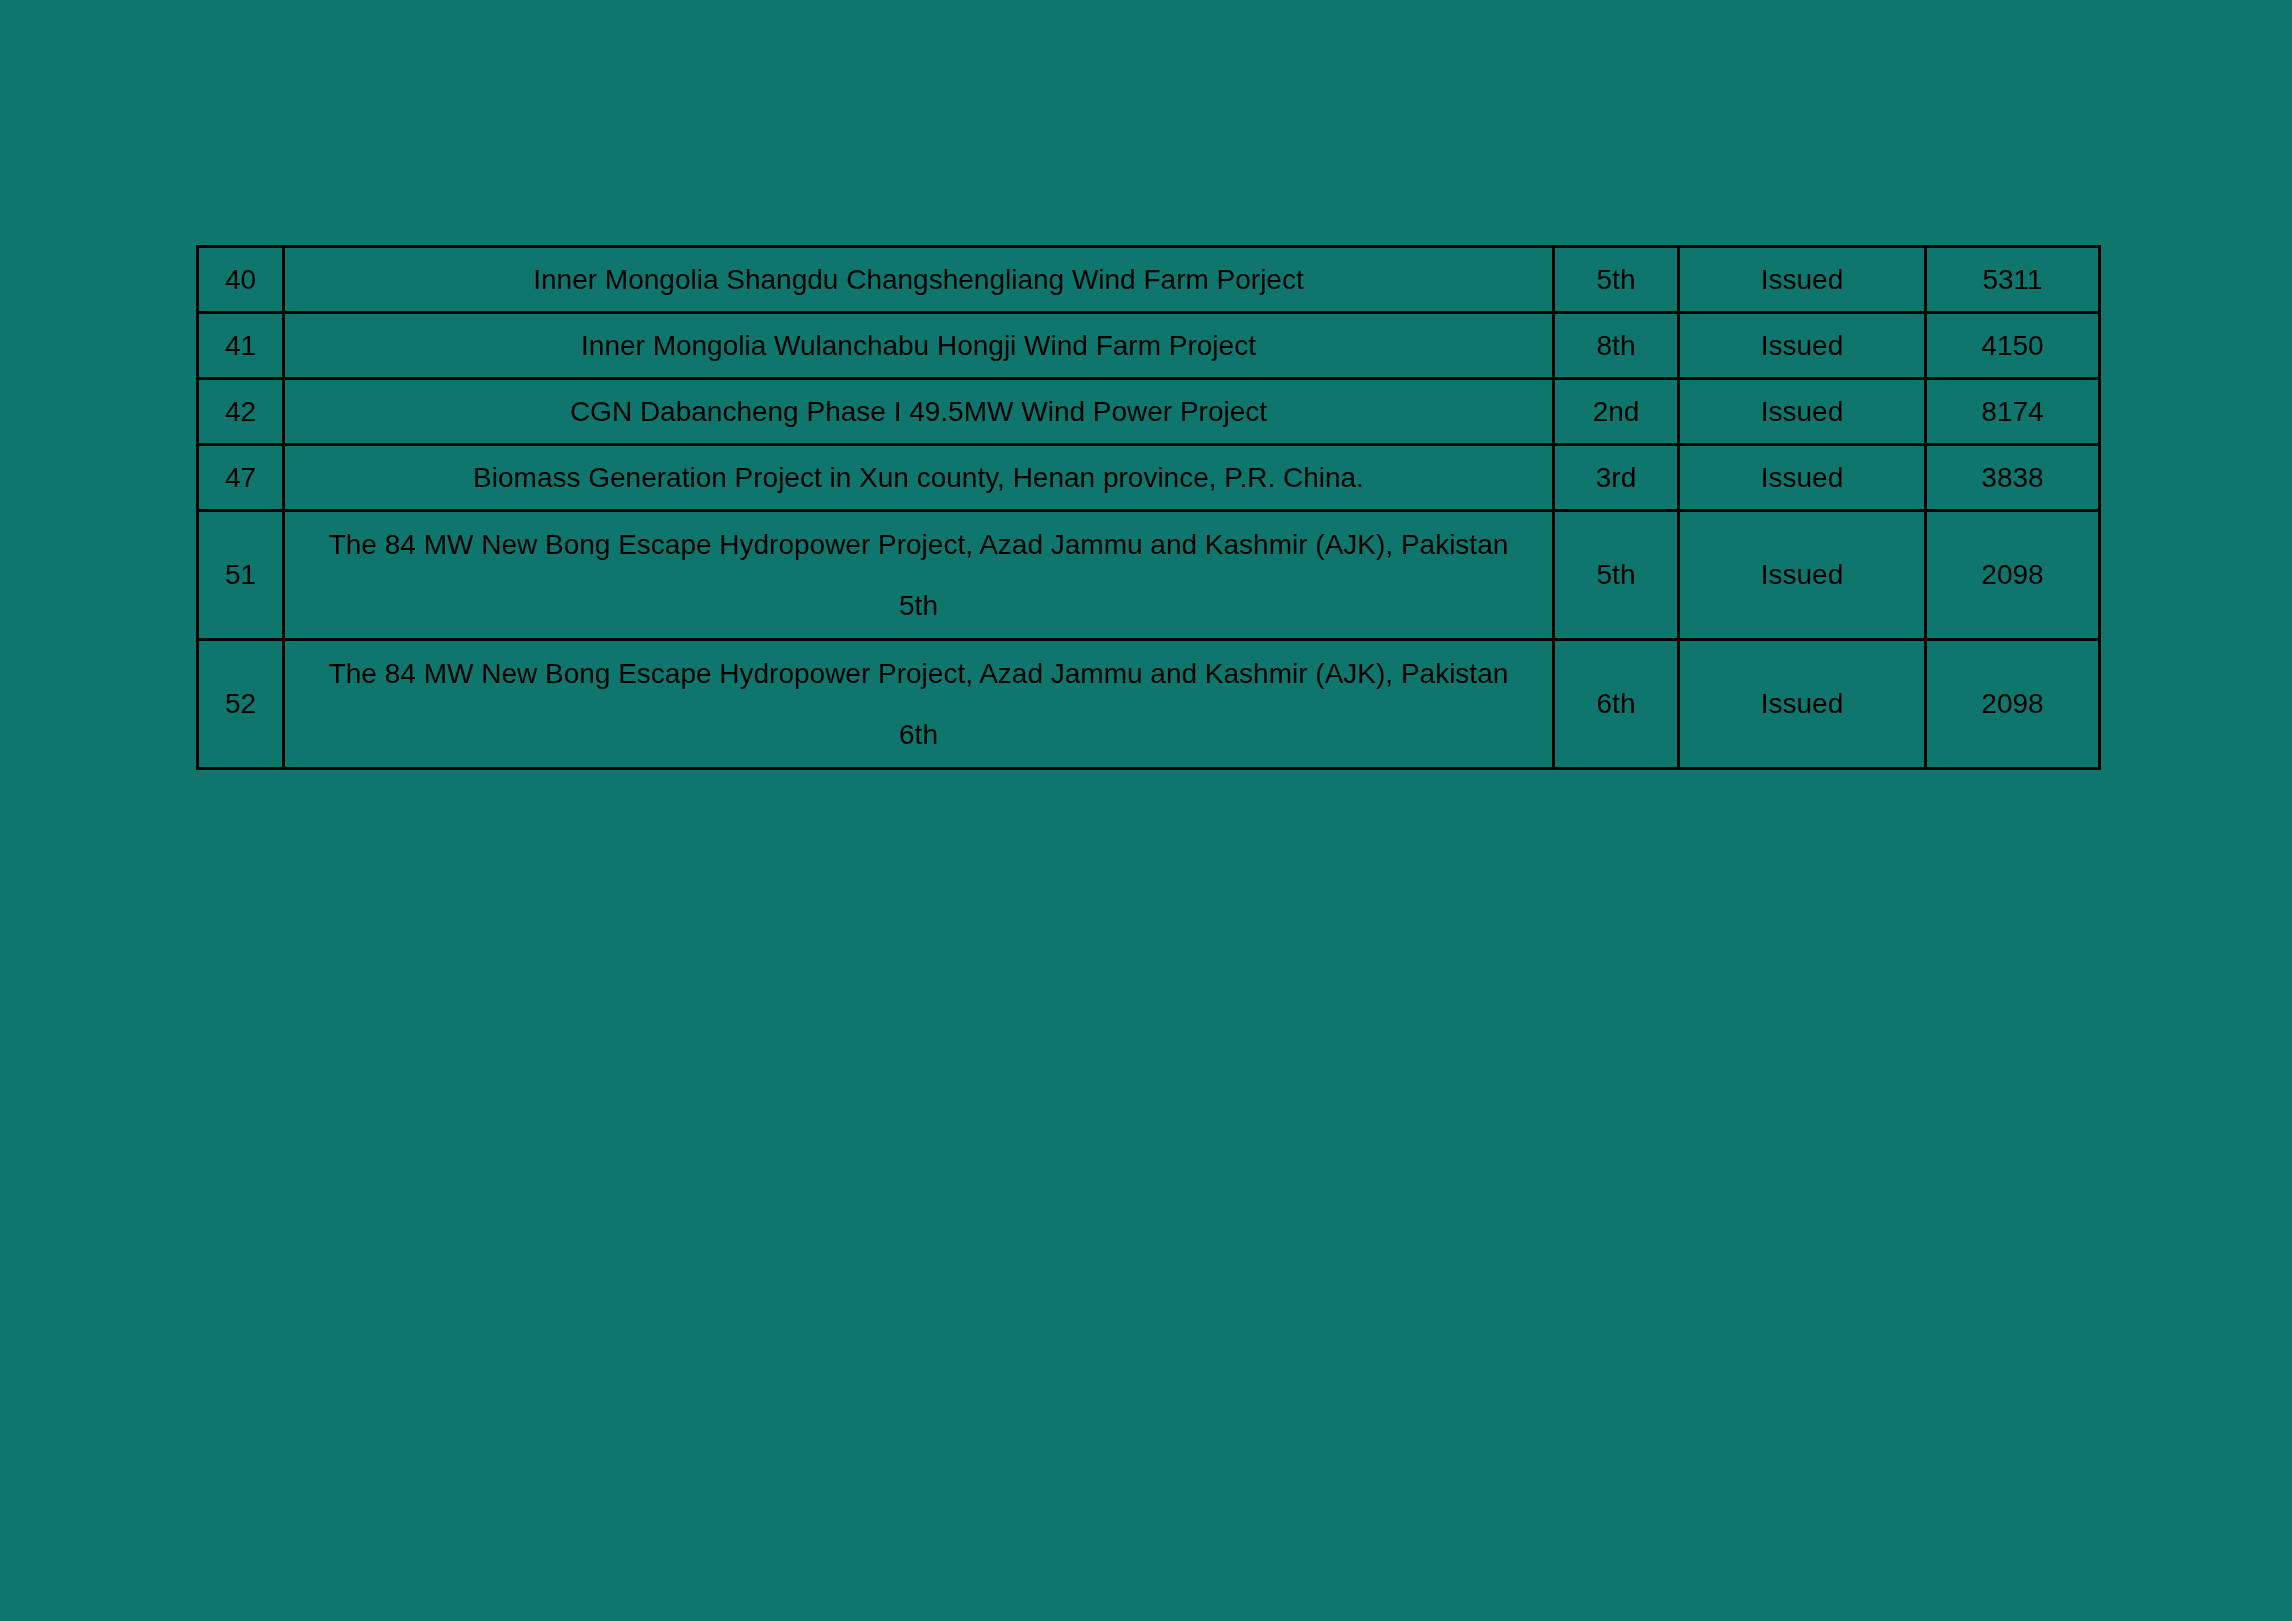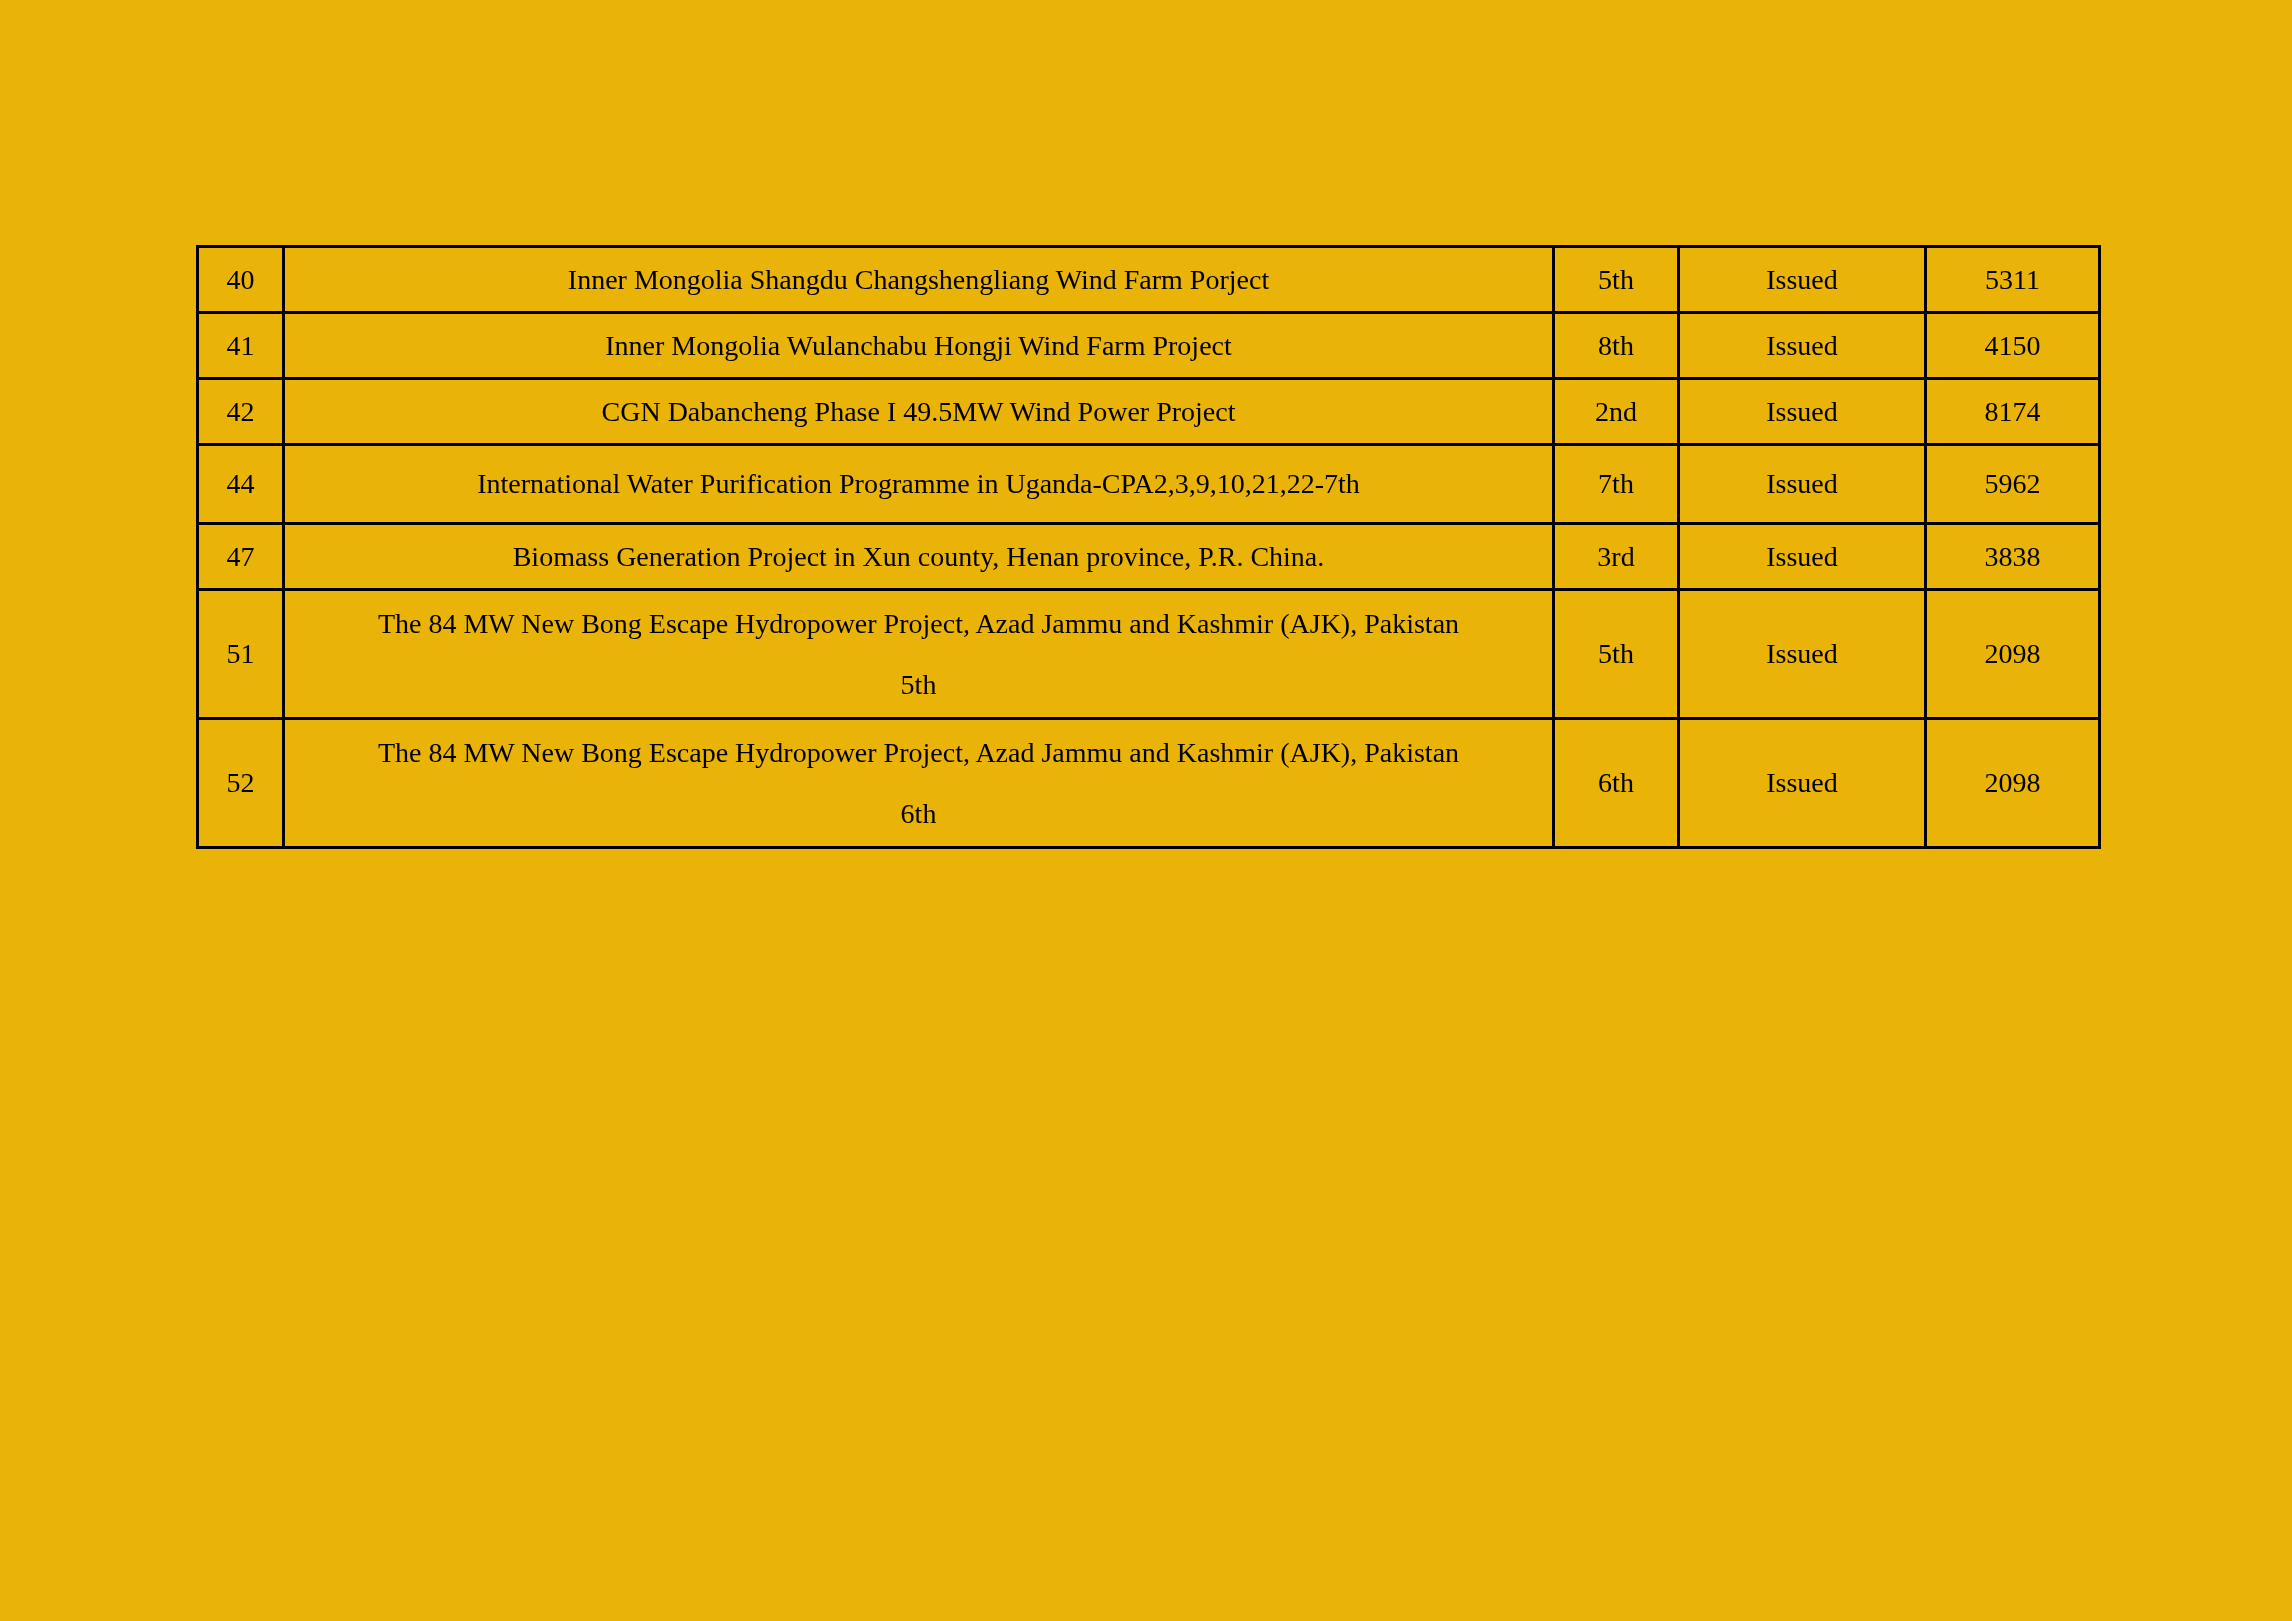--- a/index.html
+++ b/index.html
@@ -1,21 +1,21 @@
 <!DOCTYPE html>
 <html><head>
 <meta charset="utf-8">
 <style>
   html,body{margin:0;padding:0;background:#ffffff;}
   .page{
     position:relative;
     width:2293px;
     height:1621px;
-    background:#eab308;
-    font-family:Liberation Serif, serif;
+    background:#0f766e;
+    font-family:Liberation Sans, sans-serif;
     color:#000000;
     overflow:hidden;
   }
   table.projects{
     position:absolute;
     left:196px;
     top:245px;
     width:1903px;
     border-collapse:collapse;
     table-layout:fixed;
@@ -71,27 +71,20 @@
         <td class="c-status">Issued</td>
         <td class="c-value">4150</td>
       </tr>
       <tr class="r-n">
         <td class="c-num">42</td>
         <td class="c-name"><span>CGN Dabancheng Phase I 49.5MW Wind Power Project</span></td>
         <td class="c-period">2nd</td>
         <td class="c-status">Issued</td>
         <td class="c-value">8174</td>
       </tr>
-      <tr class="r-w">
-        <td class="c-num">44</td>
-        <td class="c-name"><span>International Water Purification Programme in Uganda-CPA2,3,9,10,21,22-7th</span></td>
-        <td class="c-period">7th</td>
-        <td class="c-status">Issued</td>
-        <td class="c-value">5962</td>
-      </tr>
       <tr class="r-n">
         <td class="c-num">47</td>
         <td class="c-name"><span>Biomass Generation Project in Xun county, Henan province, P.R. China.</span></td>
         <td class="c-period">3rd</td>
         <td class="c-status">Issued</td>
         <td class="c-value">3838</td>
       </tr>
       <tr class="r-t">
         <td class="c-num">51</td>
         <td class="c-name"><span>The 84 MW New Bong Escape Hydropower Project, Azad Jammu and Kashmir (AJK), Pakistan</span><span class="line2">5th</span></td>

